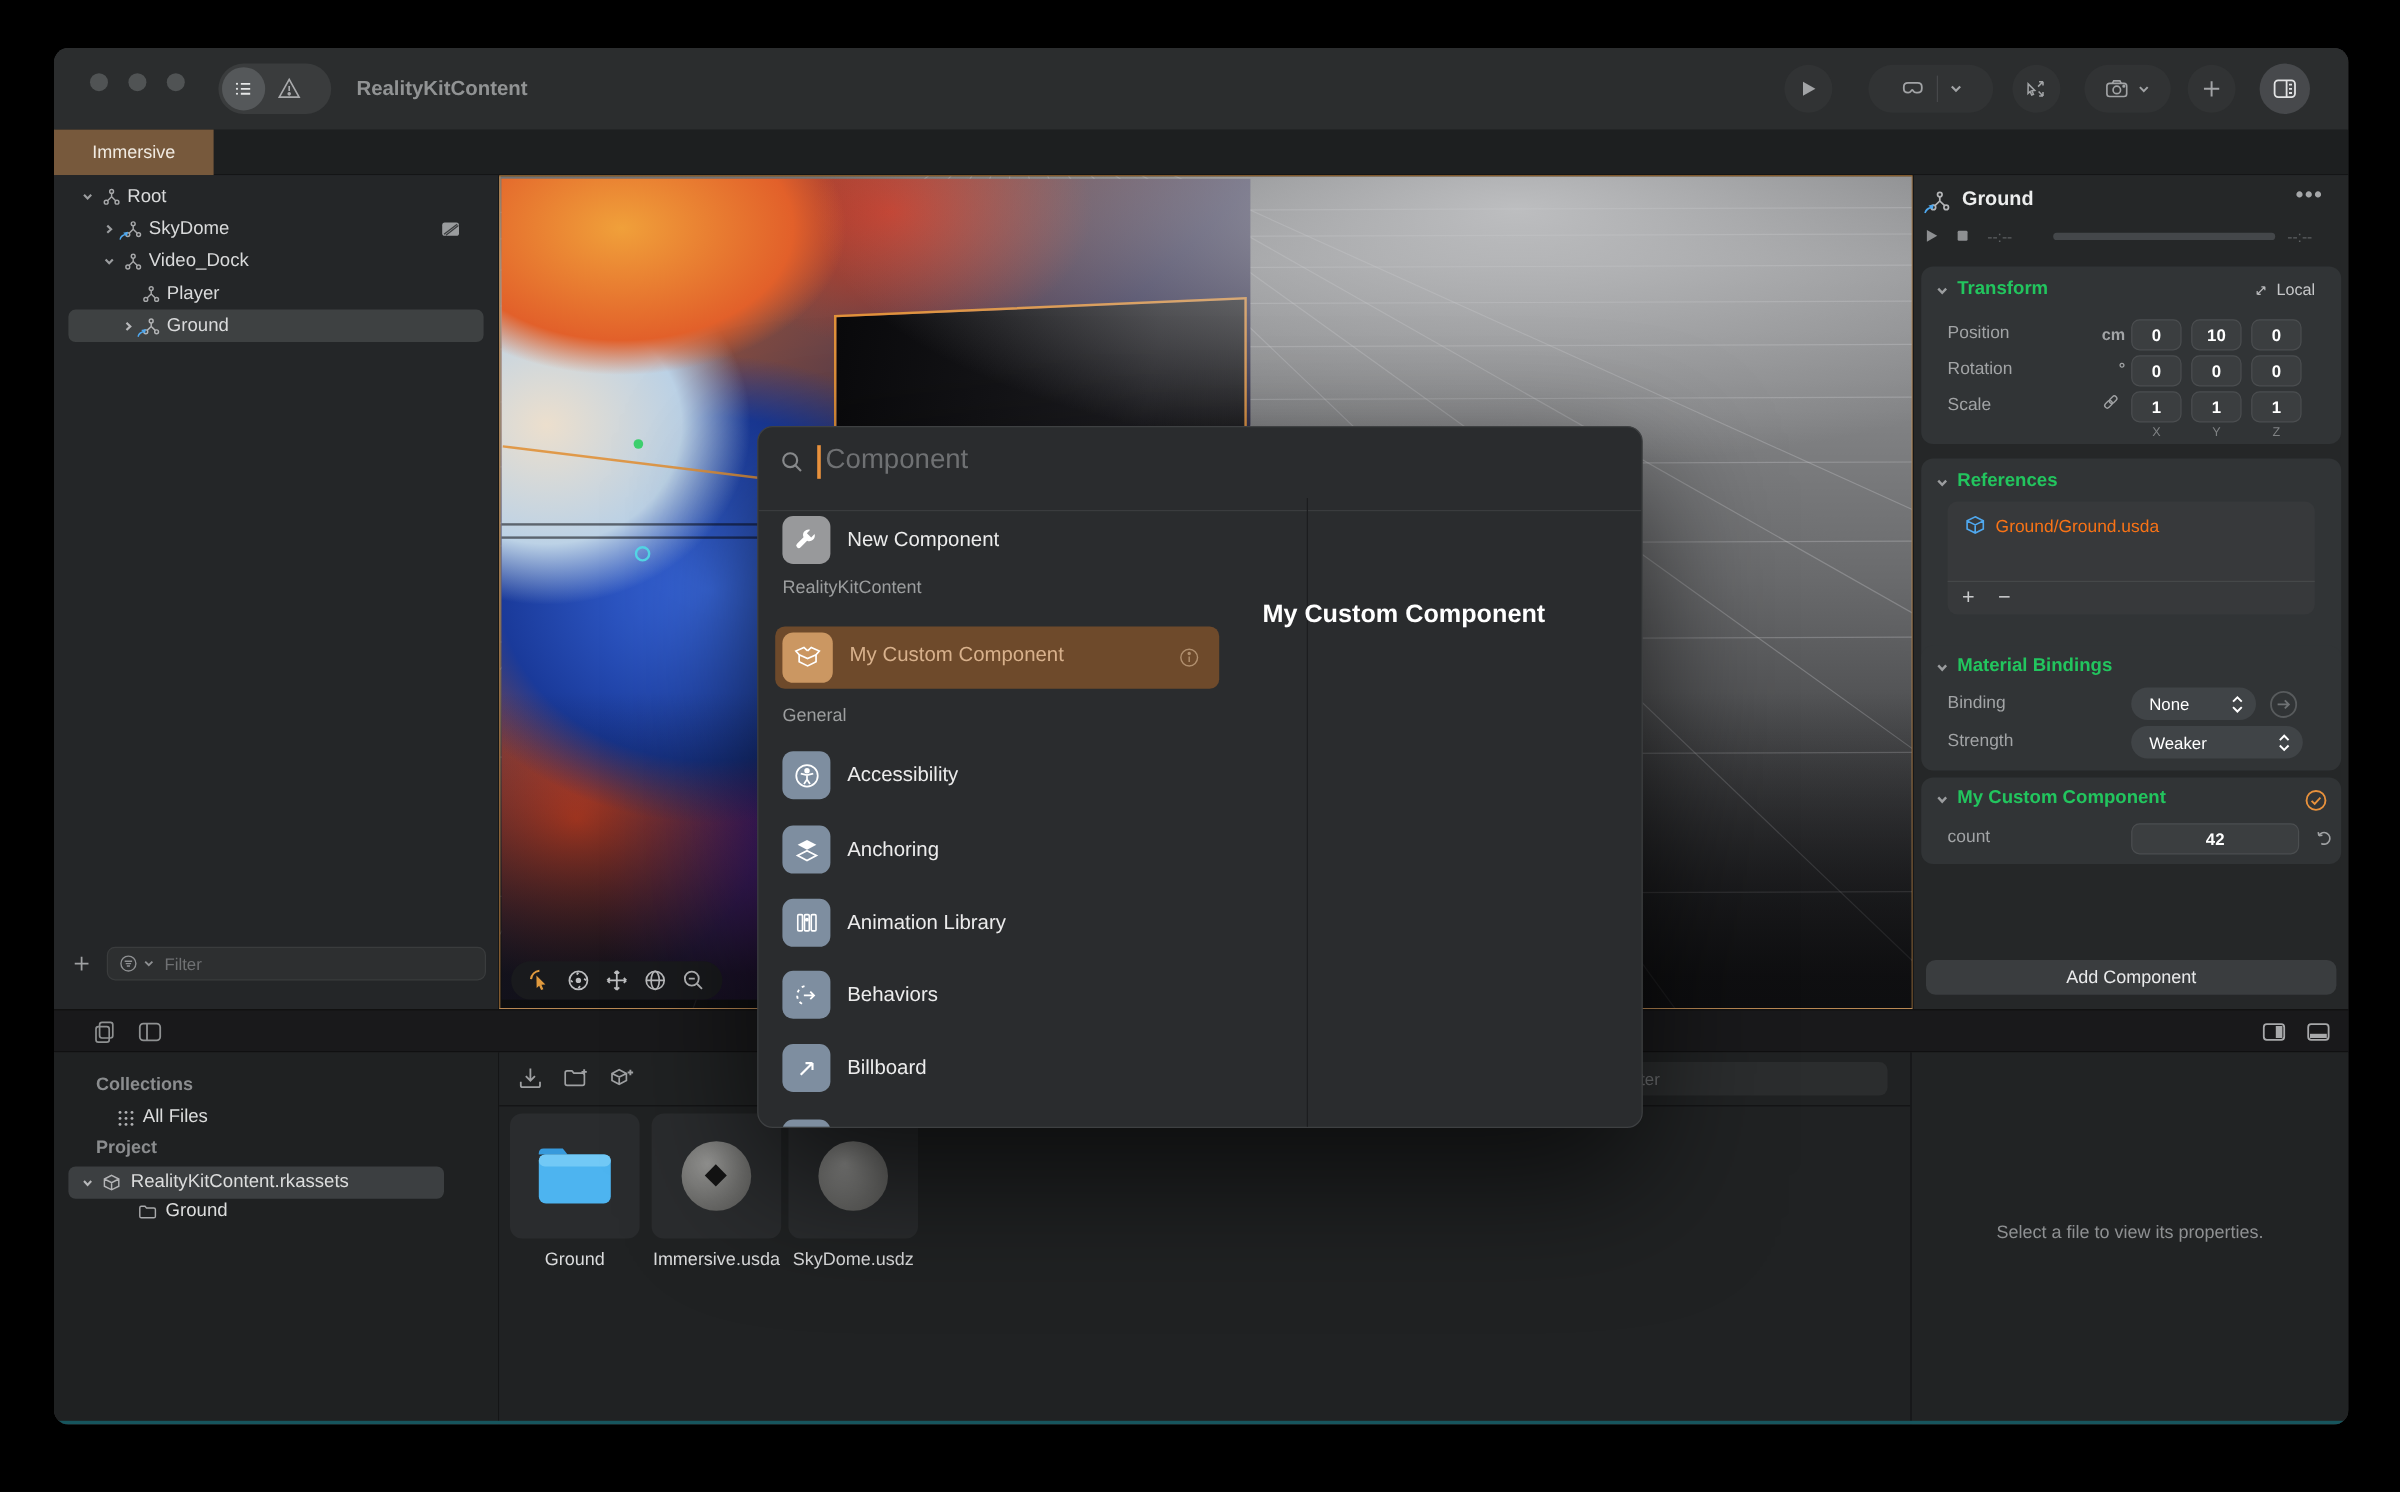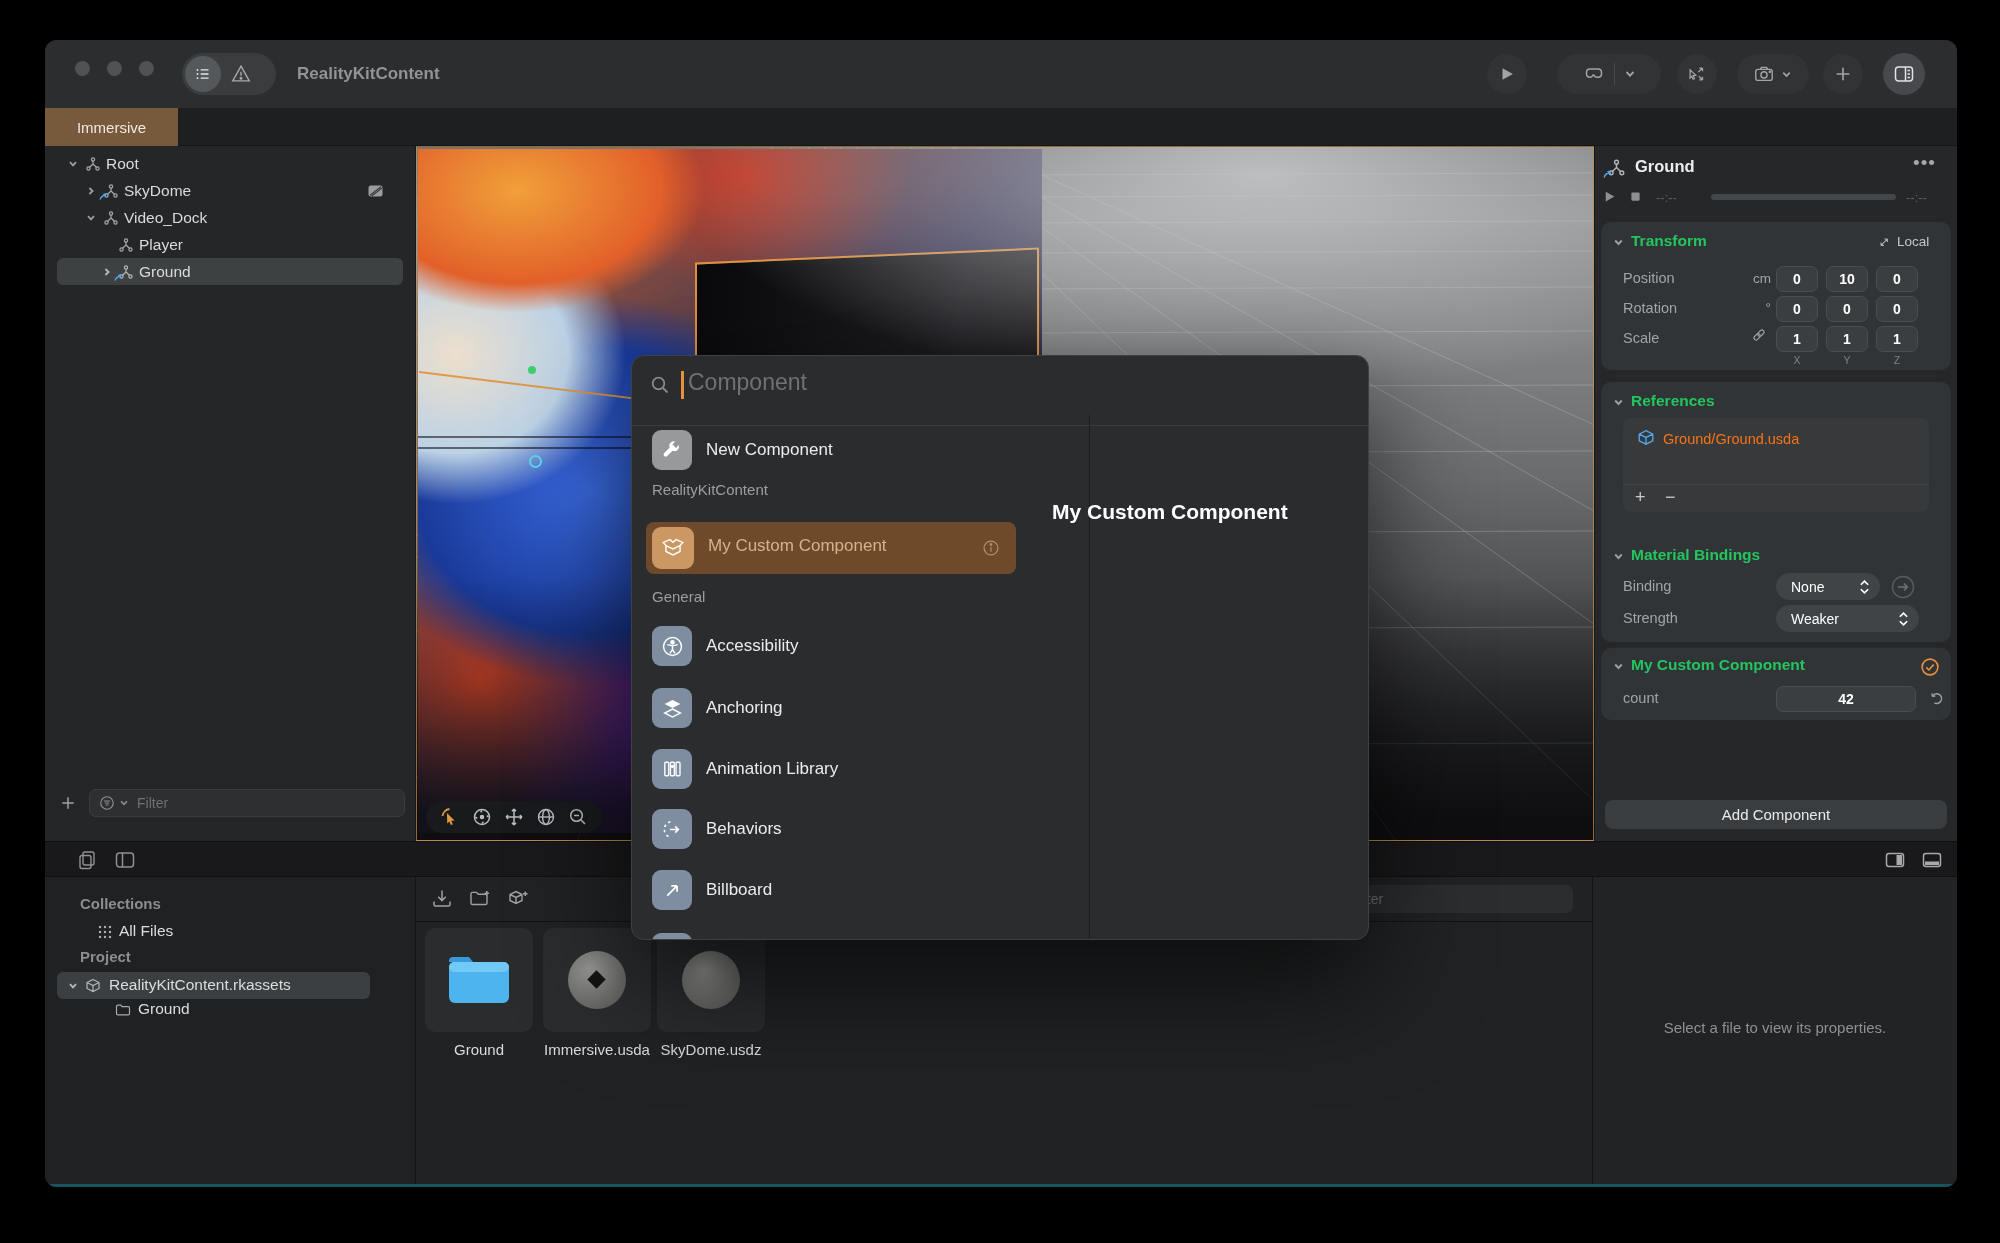--- a/index.html
+++ b/index.html
@@ -53,21 +53,21 @@
   .wire{position:absolute;left:2px;top:224px;width:280px;height:2px;background:#e0913a;transform:rotate(7deg);transform-origin:left center;opacity:.9;}
   .handle-green{position:absolute;left:111px;top:219px;width:8px;height:8px;border-radius:50%;background:#3ed06e;}
   .handle-cyan{position:absolute;left:112px;top:308px;width:13px;height:13px;border-radius:50%;border:2px solid #54d8e8;}
   .vp-pill{position:absolute;left:9px;top:654px;width:176px;height:32px;border-radius:16px;background:rgba(26,27,29,.93);display:flex;align-items:center;justify-content:space-around;padding:0 8px;}
 
   
   .inspector{position:absolute;left:1549px;top:0;width:363px;height:695px;background:#252728;border-left:1px solid #161718;}
   .card{position:absolute;left:6px;width:350px;background:#313436;border-radius:10px;}
   .card-title{position:absolute;left:30px;top:10px;font-size:15.5px;font-weight:700;color:#22c55e;}
   .flabel{position:absolute;left:22px;font-size:14.5px;color:#a2a4a6;}
-  .unit{position:absolute;left:130px;width:40px;text-align:right;font-size:13.5px;font-weight:400;color:#a2a4a6;}
+  .unit{position:absolute;left:130px;width:40px;text-align:right;font-size:13.5px;font-weight:700;color:#a2a4a6;}
   .vfield{position:absolute;width:42px;height:26px;background:#3b3e40;border:1px solid #4b4e50;border-radius:7px;color:#fff;font-size:14px;font-weight:600;display:flex;align-items:center;justify-content:center;}
   .axis{position:absolute;width:42px;text-align:center;font-size:10.5px;color:#7f8284;}
   .pill-dd{position:absolute;height:27px;background:#404447;border-radius:13.5px;display:flex;align-items:center;justify-content:space-between;padding:0 9px 0 15px;color:#fff;font-size:14px;}
   .addbtn{position:absolute;left:10px;top:654px;width:342px;height:29px;background:#3a3d3f;border-radius:8px;color:#e9eaeb;font-size:15px;display:flex;align-items:center;justify-content:center;}
 
   
   .strip{position:absolute;left:0;top:801px;width:100%;height:36px;background:#19191b;border-top:1px solid #0f0f10;border-bottom:1px solid #0f0f10;}
 
   
   .bottom{position:absolute;left:0;top:837px;width:100%;height:310px;}

